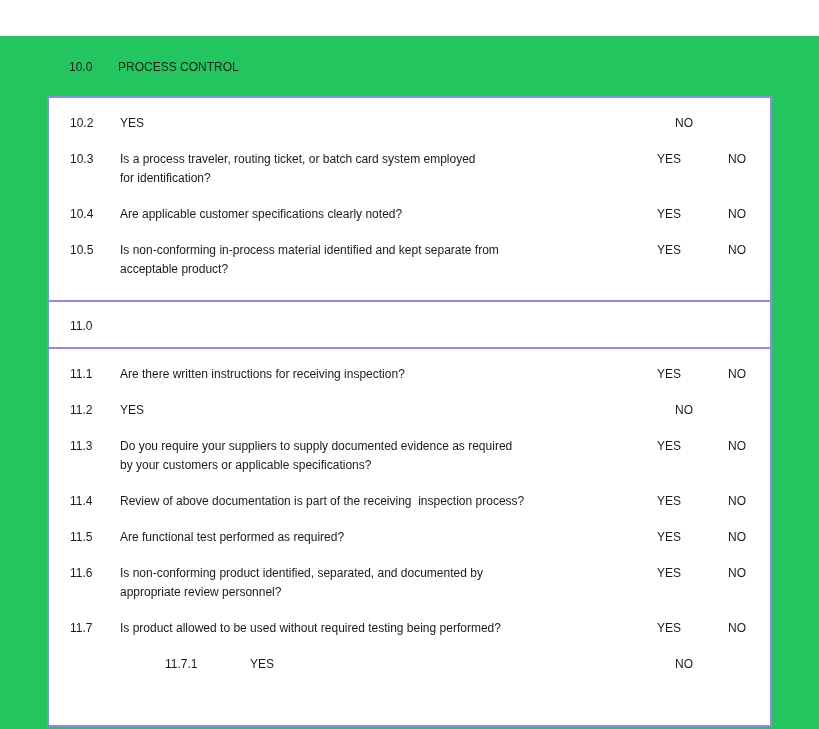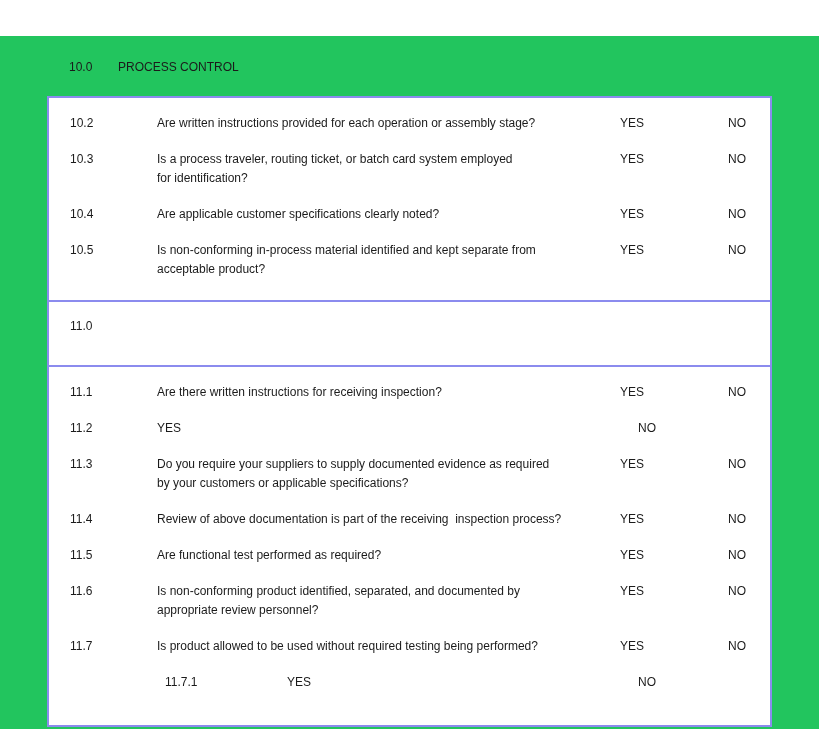--- a/index.html
+++ b/index.html
@@ -28,54 +28,52 @@
     width: 725px; height: 631px;
     border: 2px solid var(--border-color);
     background: #ffffff;
     display: flex; flex-direction: column;
   }
 
   .sec { width: 100%; }
   .sec-questions { padding: 16px 24px 0 21px; }
   .sec-a { height: 202px; }
   .sec-header {
-    height: 65px;
+    height: 47px;
     border-top: 2px solid var(--border-color);
     padding: 15px 24px 0 21px;
     display: grid;
     grid-template-columns: 50px 1fr;
     align-items: start;
   }
   .sec-c { flex: 1 1 auto; border-top: 2px solid var(--border-color); }
 
   .q-row {
     display: grid;
     grid-template-columns: 50px 1fr 71px auto;
     align-items: start;
     margin-bottom: 17px;
-    gap: 37px;
   }
   .q-row.sub { grid-template-columns: 180px 1fr 71px auto; }
   .q-row.sub .c-num { padding-left: 95px; }
   .c-text { white-space: pre-wrap; }
   .c-yes, .c-no { white-space: nowrap; }
 </style>
 </head>
 <body>
 
 <div class="page">
   <div class="doc-heading">
     <span class="h-num">10.0</span>
     <span class="h-title">PROCESS CONTROL</span>
   </div>
   <div class="checklist-box" id="checklist-box">
       <div class="sec sec-questions sec-a">
         <div class="q-row">
           <span class="c-num">10.2</span>
-          <span class="c-text">Are written instructions provided for each operation or assembly stage?</span>
           <span class="c-yes">YES</span>
           <span class="c-no">NO</span>
         </div>
         <div class="q-row">
           <span class="c-num">10.3</span>
           <span class="c-text">Is a process traveler, routing ticket, or batch card system employed
 for identification?</span>
           <span class="c-yes">YES</span>
           <span class="c-no">NO</span>
         </div>

